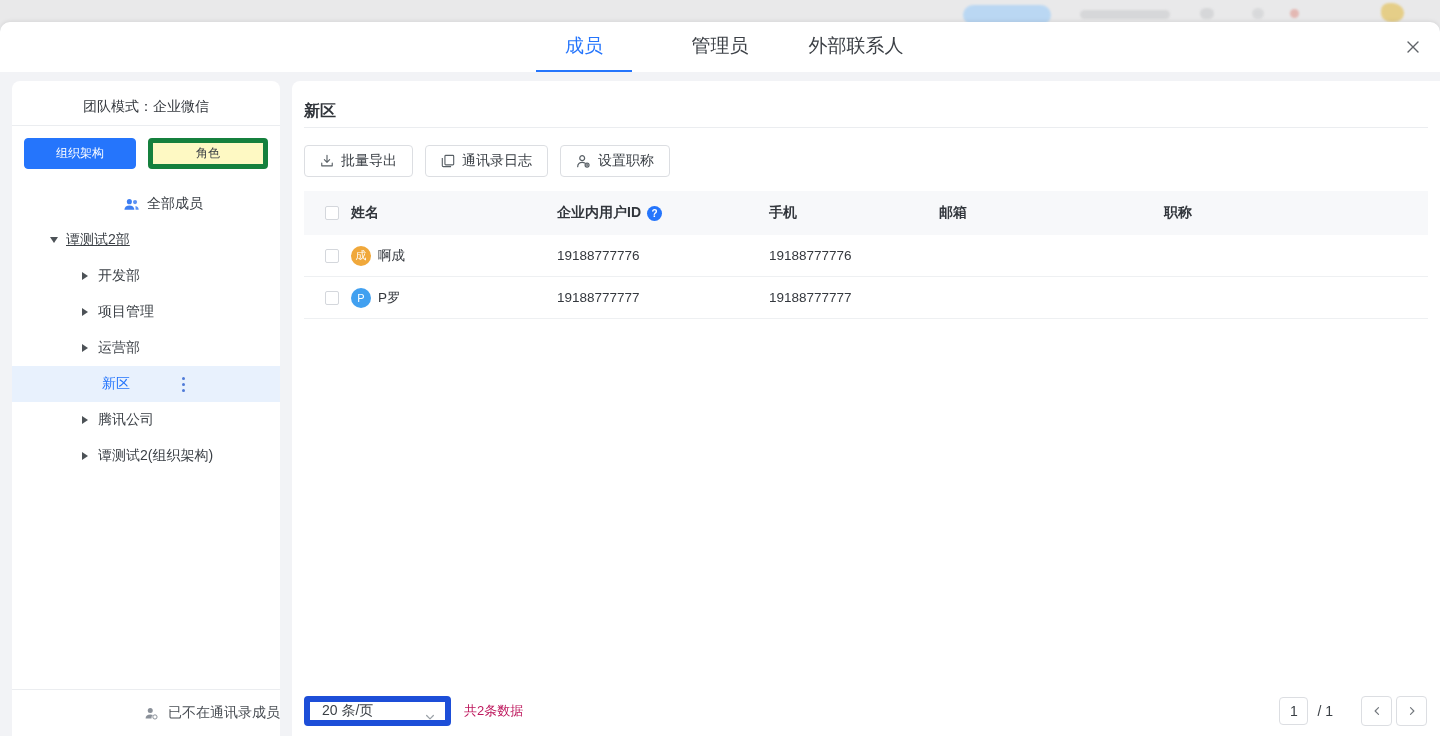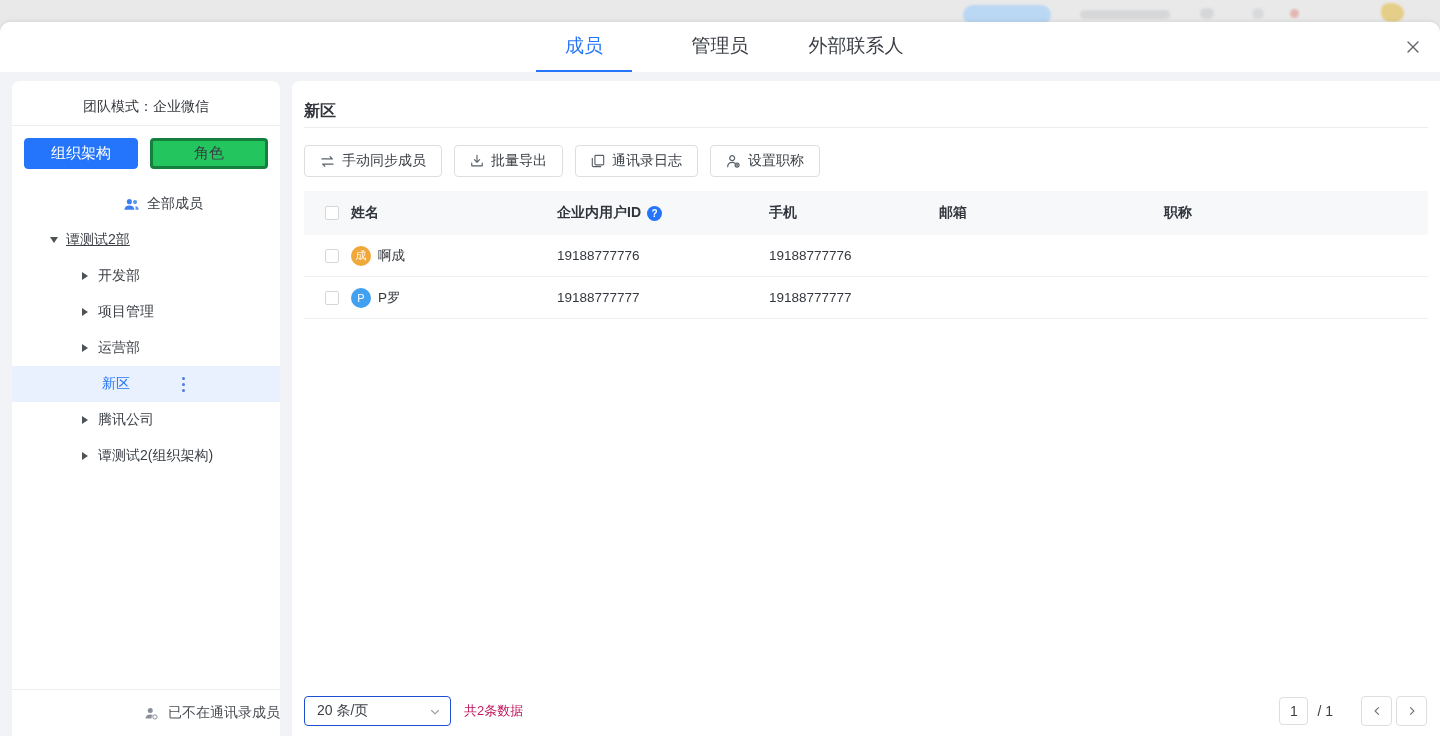--- a/index.html
+++ b/index.html
@@ -25,23 +25,23 @@
   .close-btn { position:absolute; right:17px; top:15px; width:20px; height:20px; display:flex; align-items:center; justify-content:center; cursor:pointer; }
 
   .modal-body { position:relative; width:100%; height:664px; }
   .panel { background:#ffffff; border-radius:6px; }
 
   
   .left-card { position:absolute; left:12px; top:9px; width:268px; height:655px; border-radius:8px 8px 0 0; }
   .mode-label { text-align:center; font-size:14px; color:#34383e; padding-top:17px; height:44px; }
   .hr { height:1px; background:#ebedf0; }
   .seg { display:flex; gap:12px; padding:12px 12px 0 12px; }
-  .seg-btn { flex:1; height:31px; border-radius:4px; font-size:15px; cursor:pointer; font-family:inherit; }
+  .seg-btn { flex:1; height:31px; border-radius:4px; font-size:12px; cursor:pointer; font-family:inherit; }
   .seg-btn.primary { background:#2575fc; color:#fff; border:1px solid #2575fc; }
-  .seg-btn.plain { background:#22c55e; color:#3a3f45; border:3px solid #15803d; }
+  .seg-btn.plain { background:#fef9c3; color:#3a3f45; border:5px solid #15803d; }
 
   .tree { margin-top:17px; }
   .tree-row { position:relative; height:36px; display:flex; align-items:center; font-size:14px; color:#3a3f45; cursor:pointer; }
   .tree-row.selected { background:#e8f1fd; color:#2575fc; }
   .ind0 { padding-left:38px;text-decoration:underline; } .ind0i { padding-left:34px;justify-content:center; } .ind1 { padding-left:70px; } .ind1n { padding-left:90px; }
   .caret-right { width:0; height:0; border-top:4px solid transparent; border-bottom:4px solid transparent; border-left:6px solid #4d5257; margin-right:10px; }
   .caret-down { width:0; height:0; border-left:4px solid transparent; border-right:4px solid transparent; border-top:6px solid #4d5257; margin-right:8px; }
   .tree-icon { width:17px; height:17px; margin-right:7px; display:inline-flex; }
   .dots { position:absolute; left:168px; top:9px; display:flex; flex-direction:column; gap:3px; cursor:pointer; padding:2px; }
   .dots i { width:3px; height:3px; border-radius:50%; background:#4f7bd8; }
@@ -65,21 +65,21 @@
   .trow { height:42px; border-bottom:1px solid #eef0f2; font-size:13.5px; color:#34383e; }
   .cell-check { padding-left:21px; }
   .checkbox { width:14px; height:14px; border:1px solid #d4d7dc; border-radius:2px; background:#fff; cursor:pointer; }
   .name-cell { display:flex; align-items:center; gap:7px; }
   .avatar { width:20px; height:20px; border-radius:50%; color:#fff; font-size:11px; display:flex; align-items:center; justify-content:center; flex:none; }
   .help { display:inline-flex; width:15px; height:15px; border-radius:50%; background:#2575fc; color:#fff; font-size:10px; font-weight:bold; align-items:center; justify-content:center; margin-left:6px; vertical-align:-3px; cursor:pointer; }
   .th-flex { display:flex; align-items:center; }
 
   
   .footerbar { position:absolute; left:12px; right:13px; bottom:0; height:50px; display:flex; align-items:center; }
-  .page-size { position:relative; width:147px; height:30px; border:1px solid #1d4ed8; border-radius:4px; background:#fff; font-size:14px; color:#3a3f45; display:flex; align-items:center; padding:0 28px 0 12px; cursor:pointer; }
+  .page-size { position:relative; width:147px; height:30px; border:6px solid #1d4ed8; border-radius:4px; background:#fff; font-size:14px; color:#3a3f45; display:flex; align-items:center; padding:0 28px 0 12px; cursor:pointer; }
   .page-size svg { position:absolute; right:9px; top:9px; }
   .total-label { margin-left:13px; font-size:13px; color:#be185d; }
   .pager { margin-left:auto; display:flex; align-items:center; }
   .page-input { width:29px; height:28px; border:1px solid #dcdee2; border-radius:4px; text-align:center; font-size:14px; color:#3a3f45; outline:none; font-family:inherit; }
   .page-total { font-size:14px; color:#3a3f45; margin:0 9px 0 9px; }
   .pg-btn { width:31px; height:30px; border:1px solid #dcdee2; border-radius:4px; background:#fff; display:flex; align-items:center; justify-content:center; cursor:pointer; margin-left:4px; }
   .pg-btn:first-of-type { margin-left:19px; }
 </style>
 </head>
 <body>
@@ -173,26 +173,20 @@
         <span>已不在通讯录成员</span>
       </div>
     </aside>
 
     <main class="panel main-card">
       <div class="main-title">新区</div>
       <div class="hr"></div>
 
       <div class="toolbar">
         <button class="tb-btn">
-          <svg width="15" height="13" viewBox="0 0 16 14" fill="none" stroke="#596066" stroke-width="1.3" stroke-linecap="round" stroke-linejoin="round">
-              <path d="M2 4.2h11.2M10.8 1.8l2.4 2.4M14 9.8H2.8M5.2 12.2L2.8 9.8"></path>
-            </svg>
-          <span>手动同步成员</span>
-        </button>
-        <button class="tb-btn">
           <svg width="14" height="14" viewBox="0 0 16 16" fill="none" stroke="#596066" stroke-width="1.3" stroke-linecap="round" stroke-linejoin="round">
               <path d="M8 1.5v8M5 6.5L8 9.5l3-3M2 10.5v3h12v-3"></path>
             </svg>
           <span>批量导出</span>
         </button>
         <button class="tb-btn">
           <svg width="14" height="14" viewBox="0 0 16 16" fill="none" stroke="#596066" stroke-width="1.3" stroke-linejoin="round">
               <rect x="4.5" y="1.5" width="10" height="11" rx="1"></rect>
               <path d="M1.5 4.5v9a1 1 0 0 0 1 1h9"></path>
             </svg>

